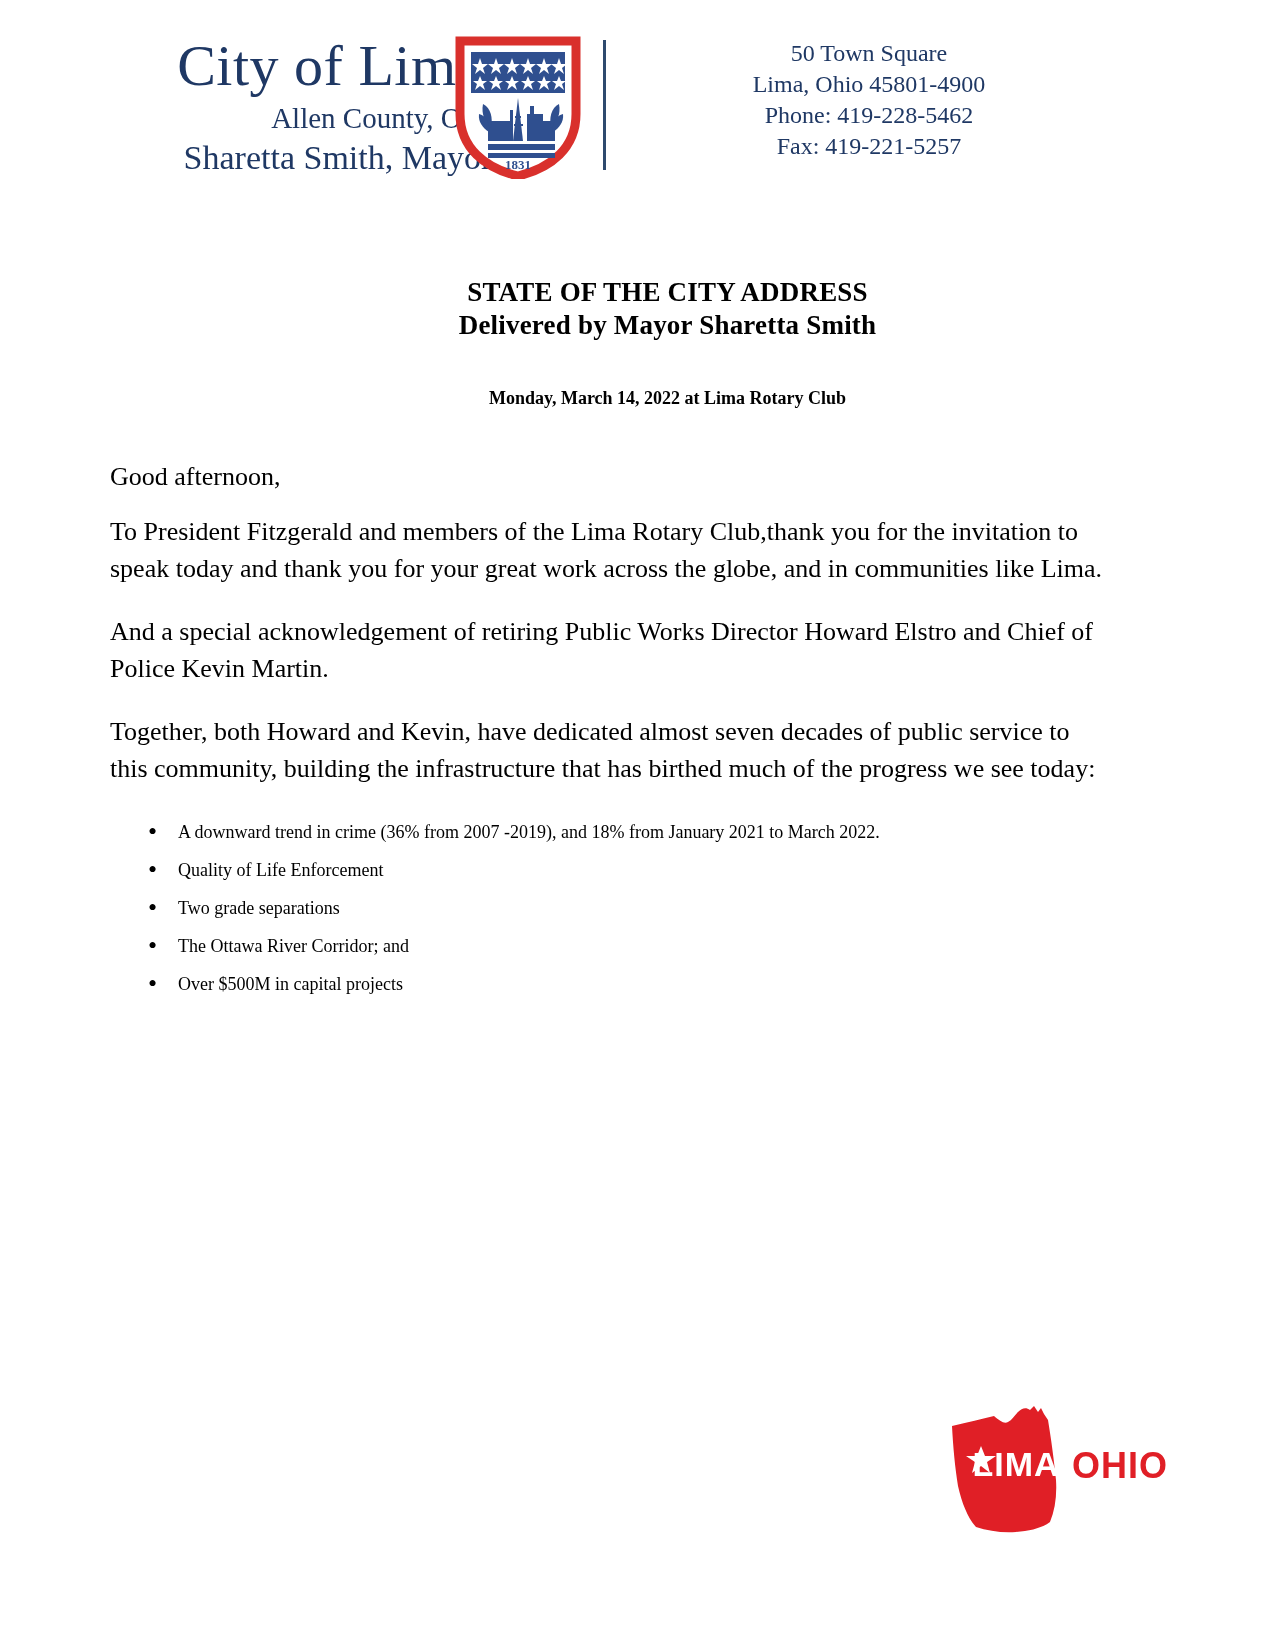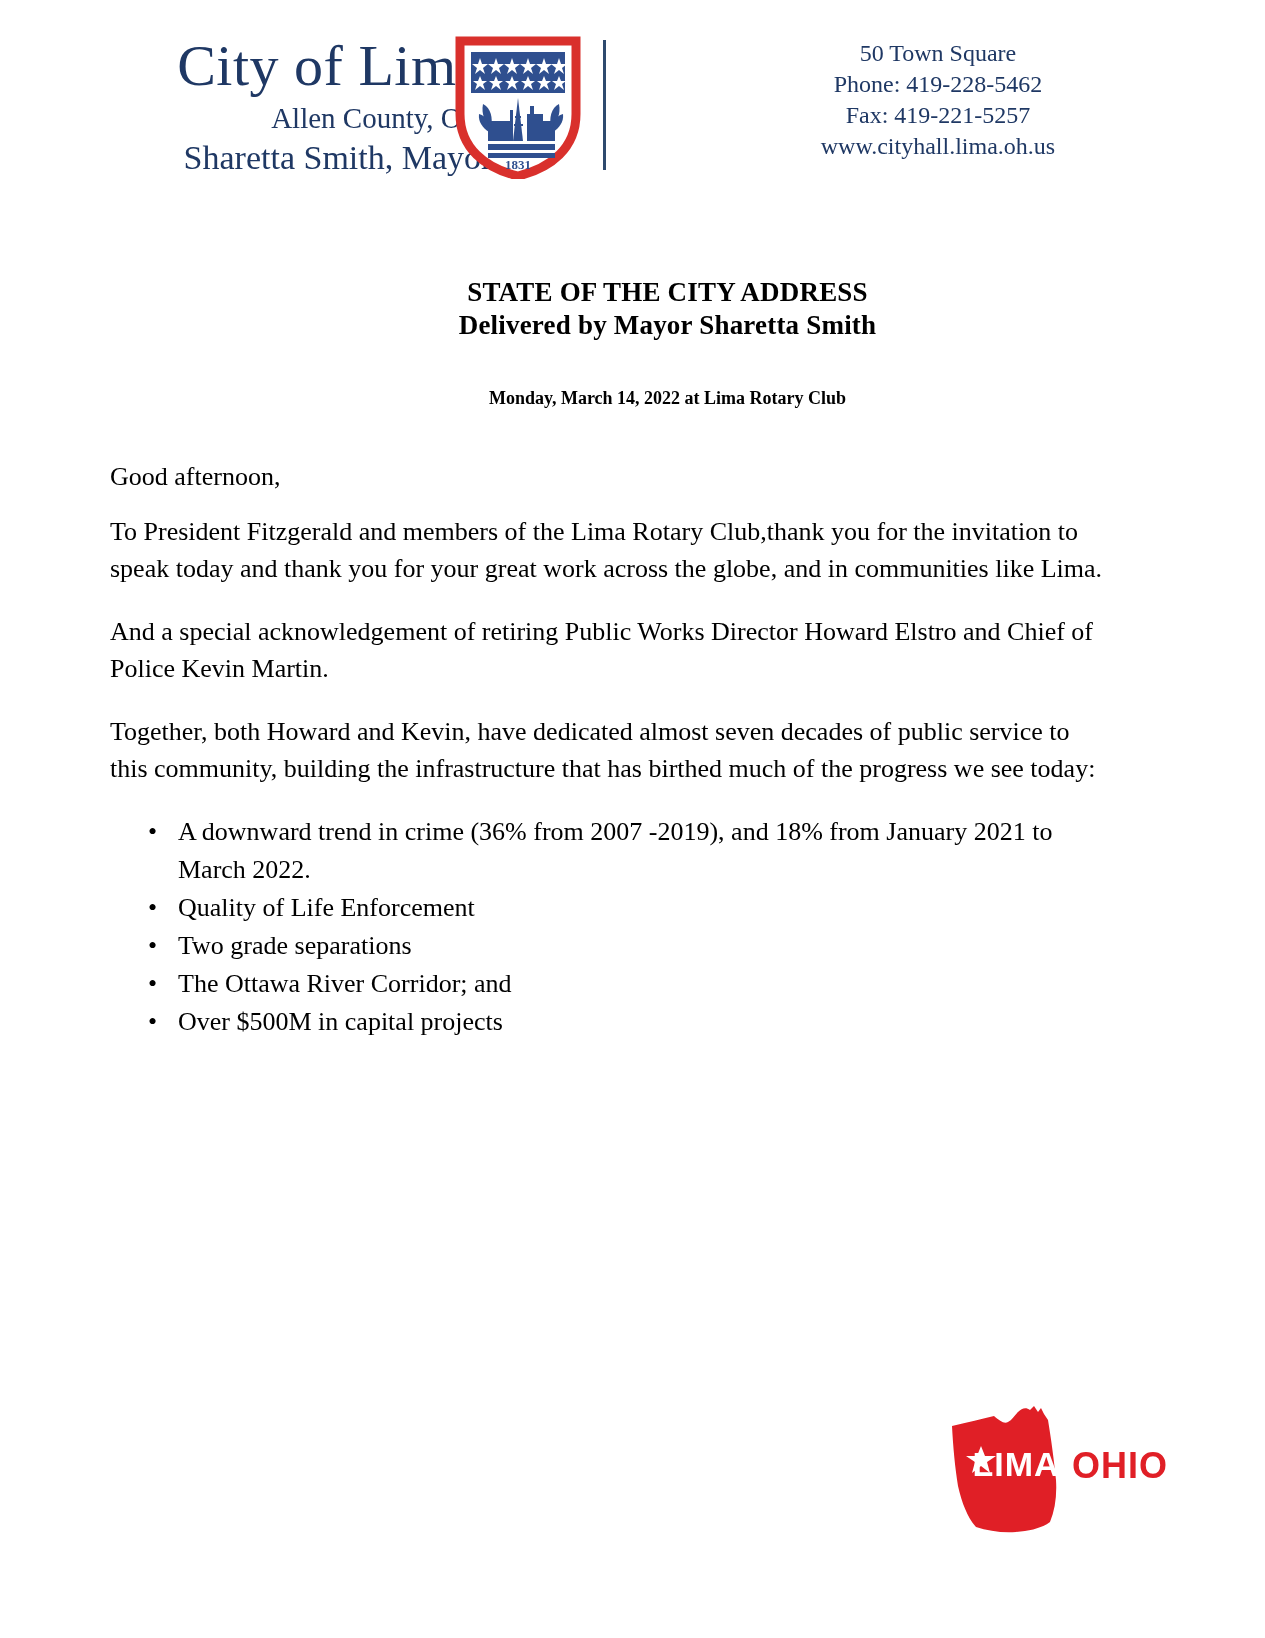--- a/index.html
+++ b/index.html
@@ -69,21 +69,21 @@
     position: absolute;
     left: 603px;
     top: 40px;
     width: 3px;
     height: 130px;
     background: #2e4a6e;
   }
 
   .lh-right {
     position: absolute;
-    left: 728px;
+    left: 659px;
     top: 38px;
     width: 420px;
     text-align: center;
     color: #1f3864;
     font-size: 24px;
     line-height: 31px;
   }
   .lh-right div { white-space: nowrap; }
 
   
@@ -126,21 +126,21 @@
 
   ul.bullets {
     list-style: none;
     margin: 12px 0 0 0;
     padding: 0 0 0 0;
   }
   ul.bullets li {
     position: relative;
     padding-left: 68px;
     margin-bottom: 0;
-    font-size: 26px;
+    font-size: 18px;
     line-height: 38px;
   }
   ul.bullets li::before {
     content: "\2022";
     position: absolute;
     left: 38px;
     top: 0;
     font-size: 26px;
     line-height: 38px;
   }
@@ -212,23 +212,23 @@
         <path d="M108 78 C100 80 97 88 98 96 C104 92 109 86 108 78 Z"></path>
       </g>
       <text x="63" y="133" text-anchor="middle" font-family="Liberation Serif, serif" font-size="13" font-weight="bold" fill="#2f4f8f">1831</text>
     </svg>
   </div>
 
   <div class="divider-rule"></div>
 
   <div class="lh-right">
     <div>50 Town Square</div>
+    <div>Lima, Ohio 45801-4900</div>
     <div>Phone: 419-228-5462</div>
     <div>Fax: 419-221-5257</div>
-    <div>www.cityhall.lima.oh.us</div>
   </div>
 </div>
 
 <div class="title-block">
   <div class="title-line">STATE OF THE CITY ADDRESS</div>
   <div class="title-line">Delivered by Mayor Sharetta Smith</div>
   <div class="title-date">Monday, March 14, 2022 at Lima Rotary Club</div>
 </div>
 
 <div class="body-copy">

